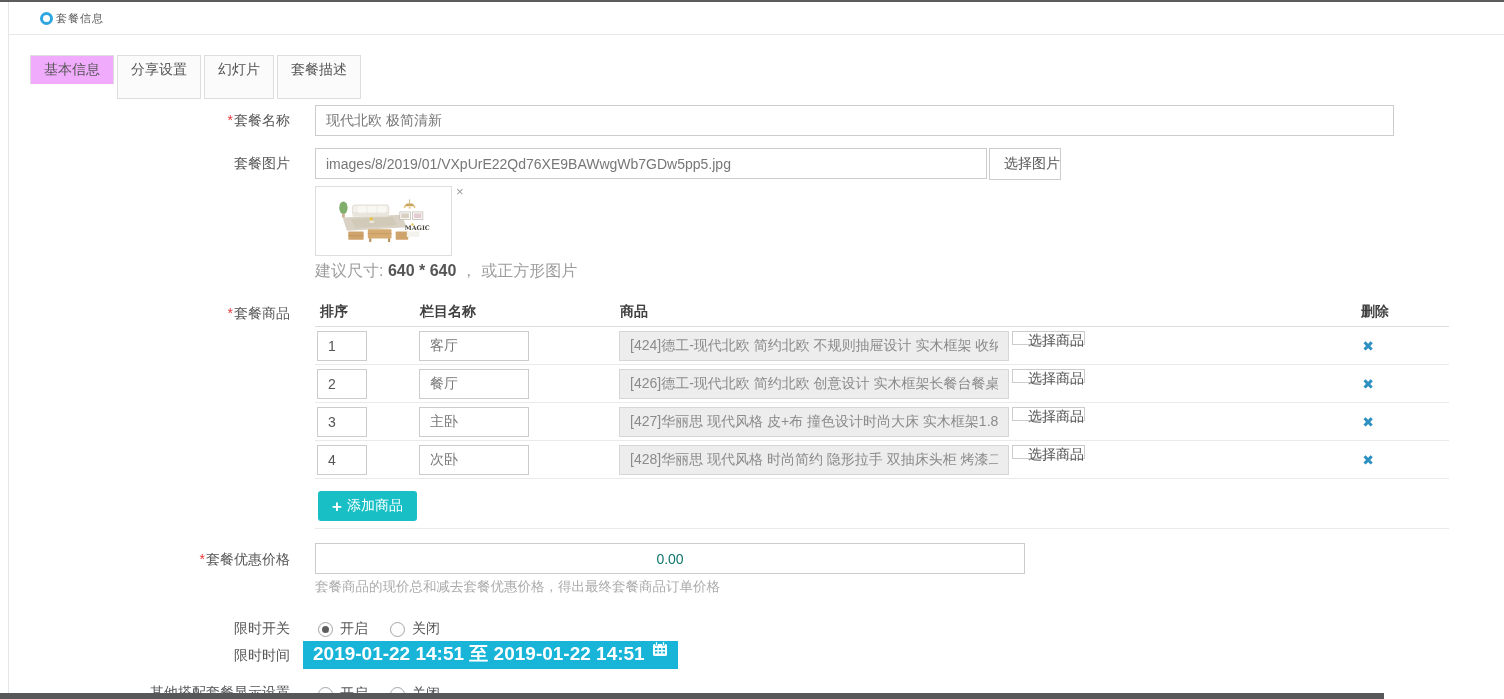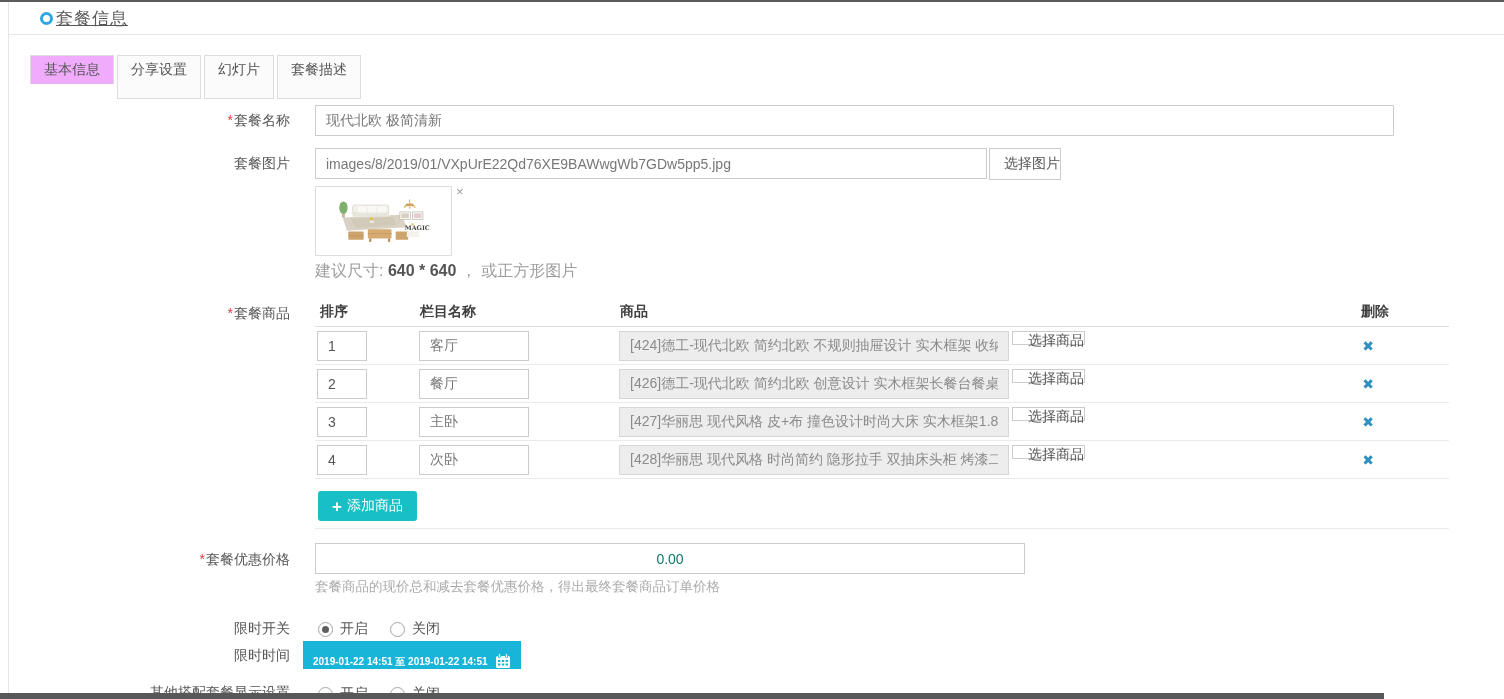--- a/index.html
+++ b/index.html
@@ -6,21 +6,21 @@
   html,body { background:#fff; }
   body { font-family:"Liberation Sans","DejaVu Sans",sans-serif; }
   .page { position:relative; width:1504px; height:699px; background:#fff; overflow:hidden; }
 
   .topline { position:absolute; top:0; left:0; width:1504px; height:2px; background:#5c5c5c; }
   .leftline { position:absolute; top:2px; left:8px; width:1px; height:697px; background:#e6e6e6; }
 
   
   .hdr { position:absolute; top:2px; left:9px; right:0; height:33px; border-bottom:1px solid #e8e8e8; display:flex; align-items:center; padding-left:31px; }
   .hdr .ring { width:13px; height:13px; border:3px solid #2ea7e0; border-radius:50%; margin-right:3px; flex:0 0 auto; }
-  .hdr .ttl { font-size:17px; color:#595959; letter-spacing:1px;text-decoration:underline; }
+  .hdr .ttl { font-size:11px; color:#595959; letter-spacing:1px; }
 
   
   .tabs { position:absolute; top:55px; left:30px; display:flex; }
   .tab { height:44px; line-height:27px; padding:0 13px; font-size:14px; color:#555; background:#fbfbfb; border:1px solid #ddd; margin-right:3px; cursor:pointer; }
   .tab.active { background:#f0abfc; border-bottom:1px solid #fff; height:30px; }
 
   
   .lbl { position:absolute; left:0; width:290px; text-align:right; font-size:14px; color:#565656; }
   .req { color:#e4393c; margin-right:1px; }
   input.txt { border:1px solid #ccc; background:#fff; font-size:14px; color:#777; padding:0 10px; height:31px; font-family:inherit; }
@@ -49,21 +49,21 @@
 
   .price-hint { position:absolute; top:578px; left:315px; font-size:13.5px; color:#ababab; }
 
   
   .radios { position:absolute; left:318px; display:flex; align-items:center; }
   .radio { width:15px; height:15px; border:1px solid #a5a5a5; border-radius:50%; background:#fdfdfd; display:inline-flex; align-items:center; justify-content:center; cursor:pointer; flex:0 0 auto; }
   .radio .dot { width:7px; height:7px; border-radius:50%; background:transparent; }
   .radio.checked .dot { background:#5e5e5e; }
   .radio-label { font-size:14px; color:#565656; margin:0 22px 0 7px; }
 
-  .date-btn { position:absolute; top:641px; left:303px; height:28px; padding:0 10px; background:#18b5d8; border:none; color:#fff; font-size:10px; font-weight:bold; cursor:pointer; font-family:inherit; display:flex; align-items:flex-end; }
+  .date-btn { position:absolute; top:641px; left:303px; height:28px; padding:0 10px; background:#18b5d8; border:none; color:#fff; font-size:19px; font-weight:bold; cursor:pointer; font-family:inherit; display:flex; align-items:flex-start; }
   .date-btn svg { margin-left:7px; }
 
   .bottom-strip { position:absolute; top:693px; left:0; width:1384px; height:6px; background:#57585a; }
 </style>
 </head>
 <body>
 
 <div class="page">
   <div class="topline"></div>
   <div class="leftline"></div>

